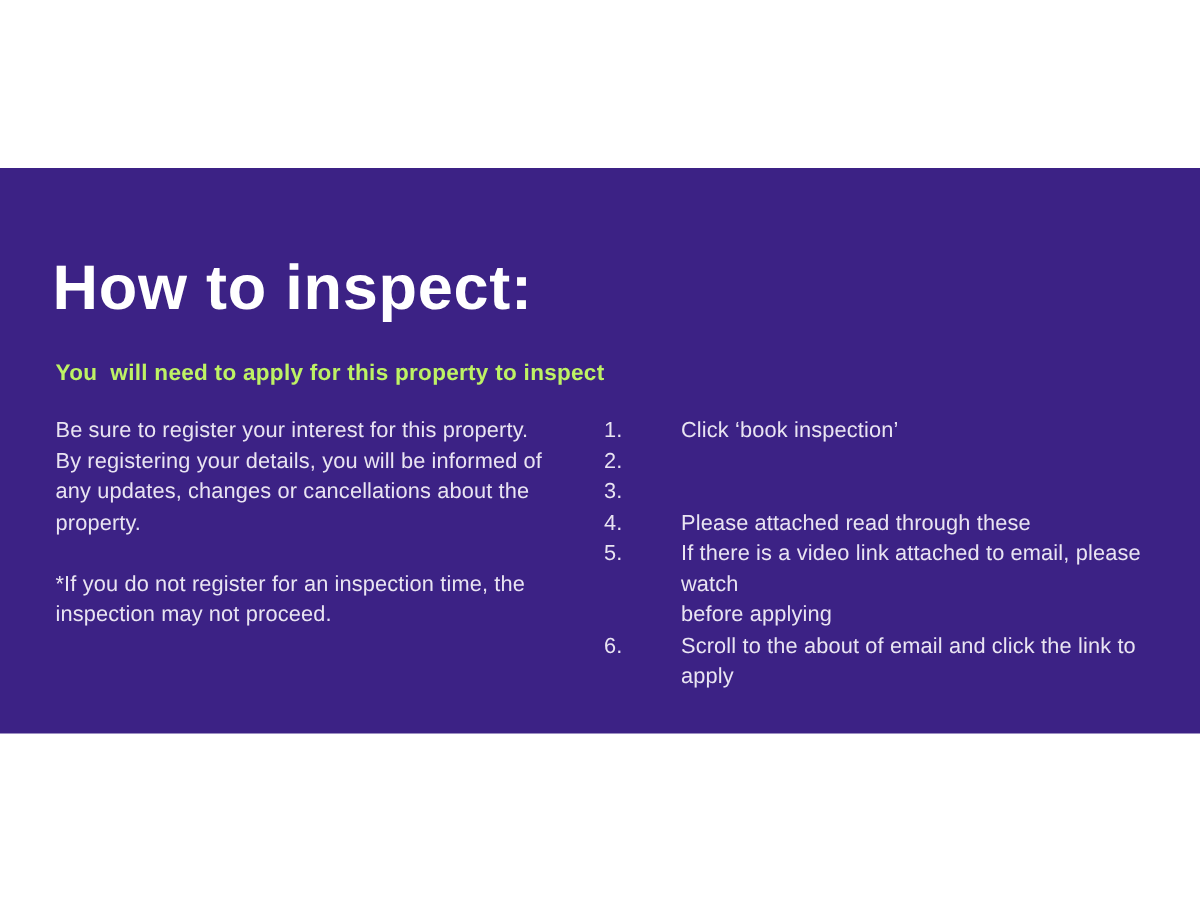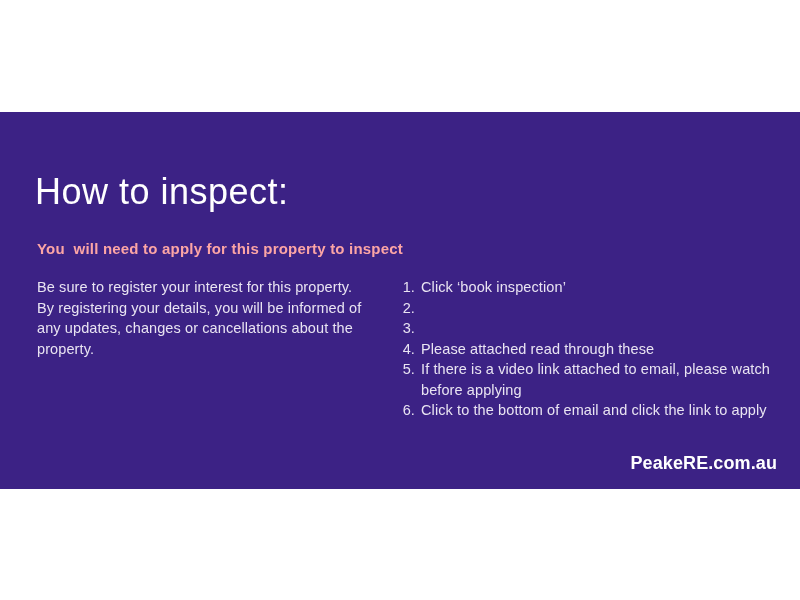--- a/index.html
+++ b/index.html
@@ -20,34 +20,34 @@
     left: 0;
     top: 112px;
     width: 800px;
     height: 377px;
     background: #3c2285;
   }
   .heading {
     position: absolute;
     left: 35px;
     top: 54px;
-    font-size: 36px;
+    font-size: 42px;
     line-height: 52px;
-    font-weight: 400;
+    font-weight: 700;
     letter-spacing: 0.5px;
     color: #ffffff;
   }
   .subtitle {
     position: absolute;
     left: 37px;
     top: 128px;
     font-size: 15px;
     font-weight: bold;
     letter-spacing: 0.2px;
-    color: #fca5a5;
+    color: #bef264;
     white-space: pre;
   }
   .columns {
     position: absolute;
     left: 37px;
     top: 165px;
     width: 740px;
     display: flex;
   }
   .col-left {
@@ -78,20 +78,21 @@
     display: flex;
     align-items: flex-start;
   }
   ol.steps .num {
     flex: 0 0 17px;
     text-align: right;
     margin-right: 6px;
   }
   ol.steps .step-text {
     white-space: pre-line;
+    margin-left: 33px;
   }
   .brand {
     position: absolute;
     right: 23px;
     top: 341px;
     font-size: 18px;
     font-weight: bold;
     letter-spacing: 0.1px;
     color: #ffffff;
   }
@@ -105,20 +106,22 @@
     <h1 class="heading">How to inspect:</h1>
 
     <div class="subtitle">You  will need to apply for this property to inspect</div>
 
     <div class="columns">
       <div class="col-left body-text">
         <p class="para">Be sure to register your interest for this property.
 By registering your details, you will be informed of
 any updates, changes or cancellations about the
 property.</p>
+        <p class="para">*If you do not register for an inspection time, the
+inspection may not proceed.</p>
       </div>
 
       <div class="col-right body-text">
         <ol class="steps">
           <li>
             <span class="num">1.</span>
             <span class="step-text">Click ‘book inspection’</span>
           </li>
           <li>
             <span class="num">2.</span>
@@ -130,22 +133,21 @@
             <span class="num">4.</span>
             <span class="step-text">Please attached read through these</span>
           </li>
           <li>
             <span class="num">5.</span>
             <span class="step-text">If there is a video link attached to email, please watch
 before applying</span>
           </li>
           <li>
             <span class="num">6.</span>
-            <span class="step-text">Click to the bottom of email and click the link to apply</span>
+            <span class="step-text">Scroll to the about of email and click the link to apply</span>
           </li>
         </ol>
       </div>
     </div>
 
-    <div class="brand">PeakeRE.com.au</div>
 
   </div>
 </div>
 
 </body></html>

